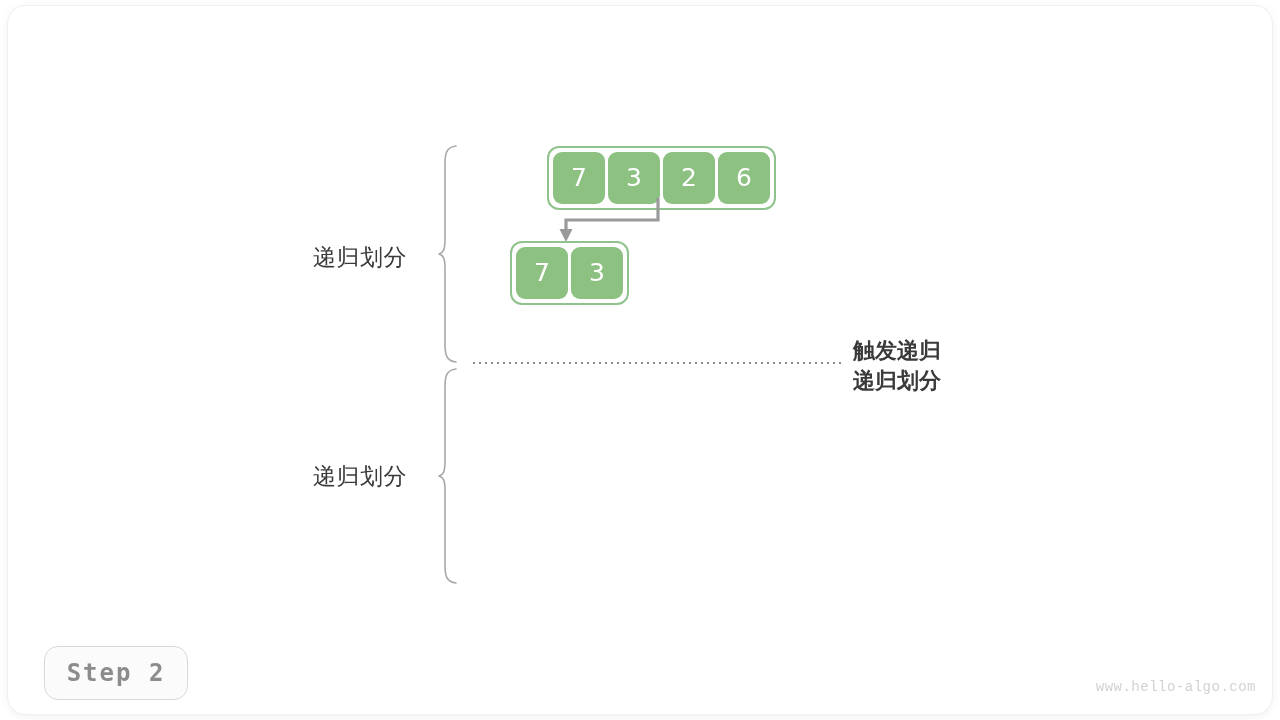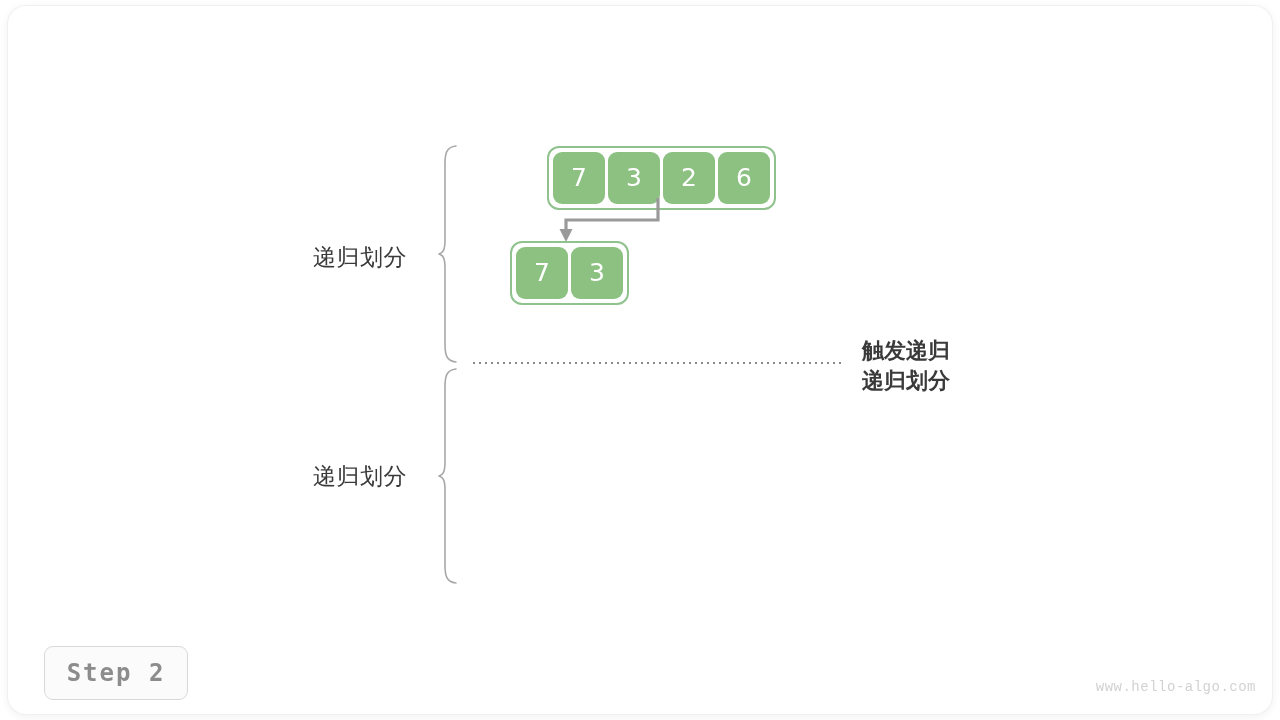--- a/index.html
+++ b/index.html
@@ -76,21 +76,21 @@
   }
 
   
   #step-badge {
     box-sizing: border-box;
     left: 36px;
     top: 640px;
     width: 144px;
     height: 54px;
     border: 1px solid #d8d8d8;
-    border-radius: 9px;
+    border-radius: 14px;
     background: #fbfbfb;
     color: #8c8c8c;
     font-family: "DejaVu Sans Mono", "Liberation Mono", monospace;
     font-size: 24px;
     font-weight: bold;
     letter-spacing: 2px;
     text-align: center;
     line-height: 52px;
   }
 
@@ -139,21 +139,21 @@
 
     <div class="array-group" style="left:502px; top:235px;">
       <div class="cell">7</div>
       <div class="cell">3</div>
     </div>
 
     <svg style="left:465px; top:352px; width:375px; height:10px;" width="375" height="10" viewBox="0 0 375 10">
       <line x1="0" y1="5" x2="371" y2="5" stroke="#8a8a8a" stroke-width="2.2" stroke-linecap="butt" stroke-dasharray="2 4"></line>
     </svg>
 
-    <div class="annotation" style="left:845px; top:330px;margin-left:9px;">
+    <div class="annotation" style="left:845px; top:330px;">
       <div>触发递归</div>
       <div>递归划分</div>
     </div>
 
     <div id="step-badge">Step 2</div>
 
     <div id="watermark">www.hello-algo.com</div>
 
   </div>
 </div>

